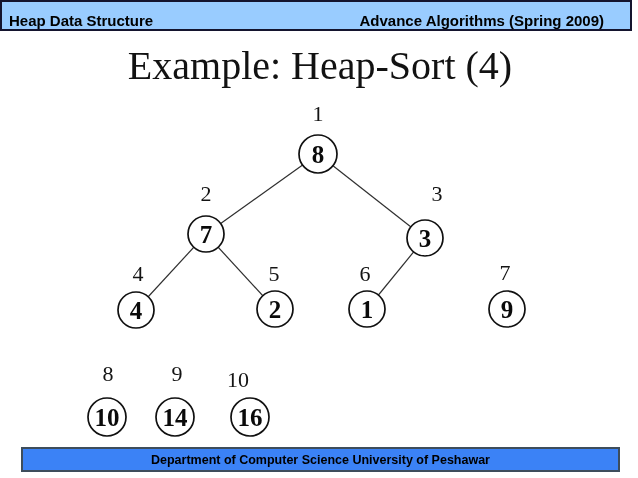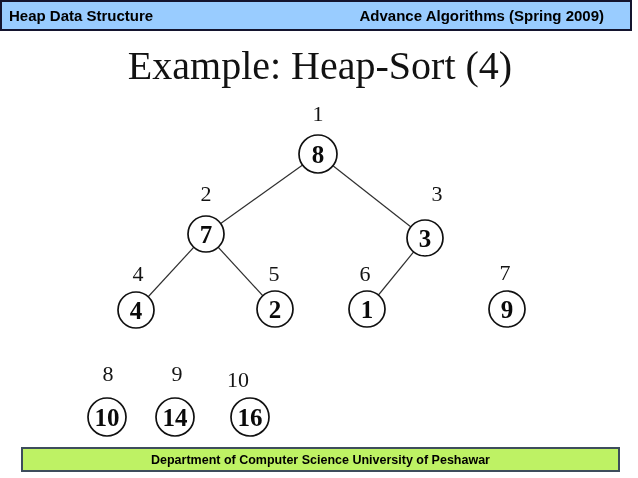--- a/index.html
+++ b/index.html
@@ -20,21 +20,21 @@
   .header-bar {
     position: absolute;
     left: 0;
     top: 0;
     width: 632px;
     height: 31px;
     box-sizing: border-box;
     background: #99CCFF;
     border: 2px solid #14142e;
     display: flex;
-    align-items: center;
+    align-items: flex-end;
     justify-content: space-between;
   }
   .header-left {
     font-size: 15px;
     font-weight: bold;
     color: #000000;
     padding-left: 7px;
     white-space: nowrap;
   }
   .header-right {
@@ -92,21 +92,21 @@
   }
 
   
   .footer-bar {
     position: absolute;
     left: 21px;
     top: 447px;
     width: 599px;
     height: 25px;
     box-sizing: border-box;
-    background: #bef264;
+    background: #3b82f6;
     border: 2px solid #3d4d5c;
     display: flex;
     align-items: center;
     justify-content: center;
   }
   .footer-text {
     font-size: 12.5px;
     font-weight: bold;
     color: #000000;
     white-space: nowrap;

